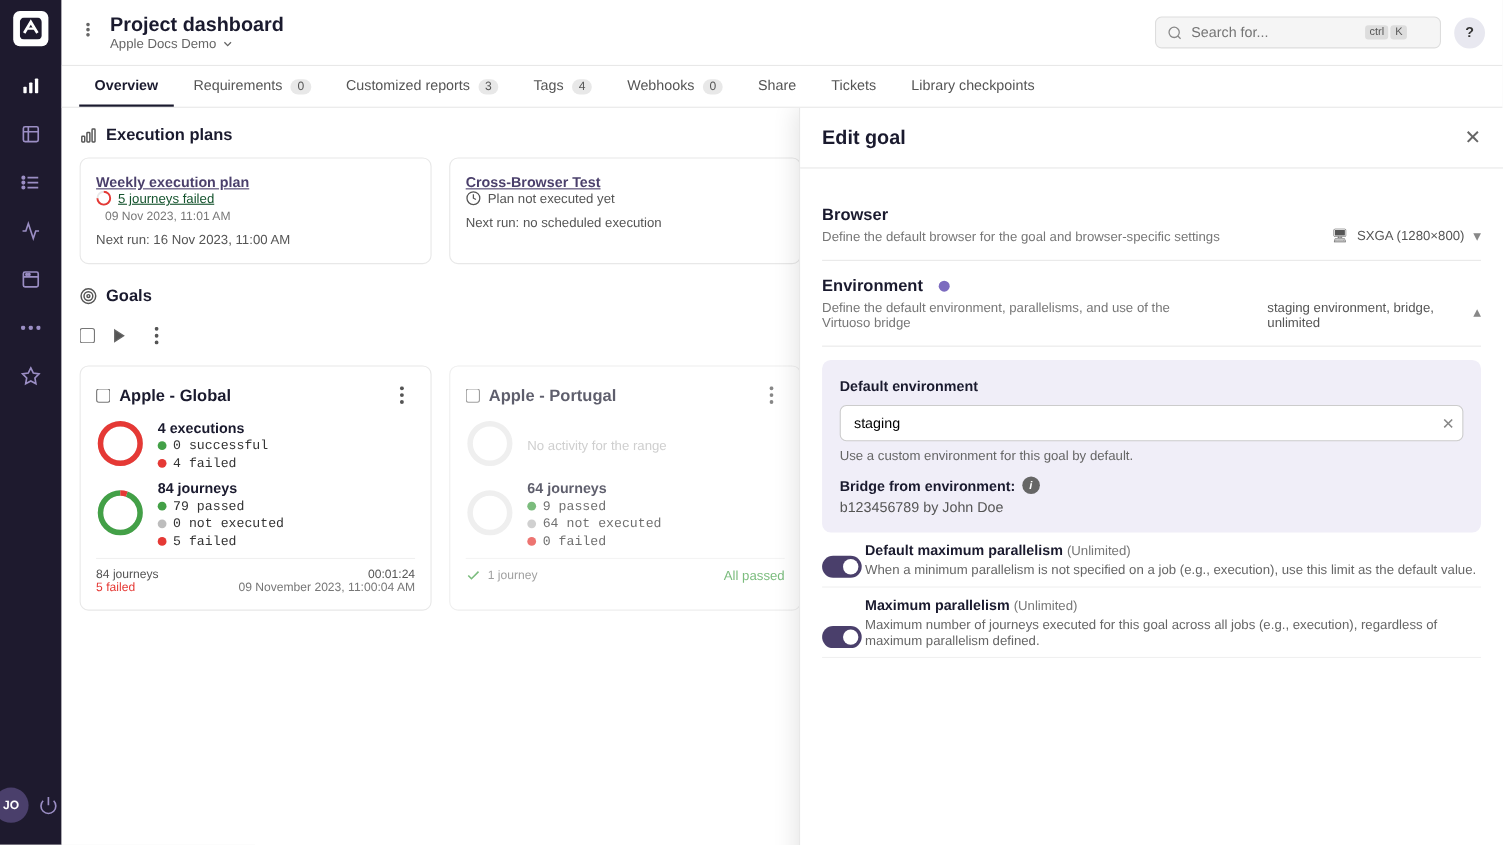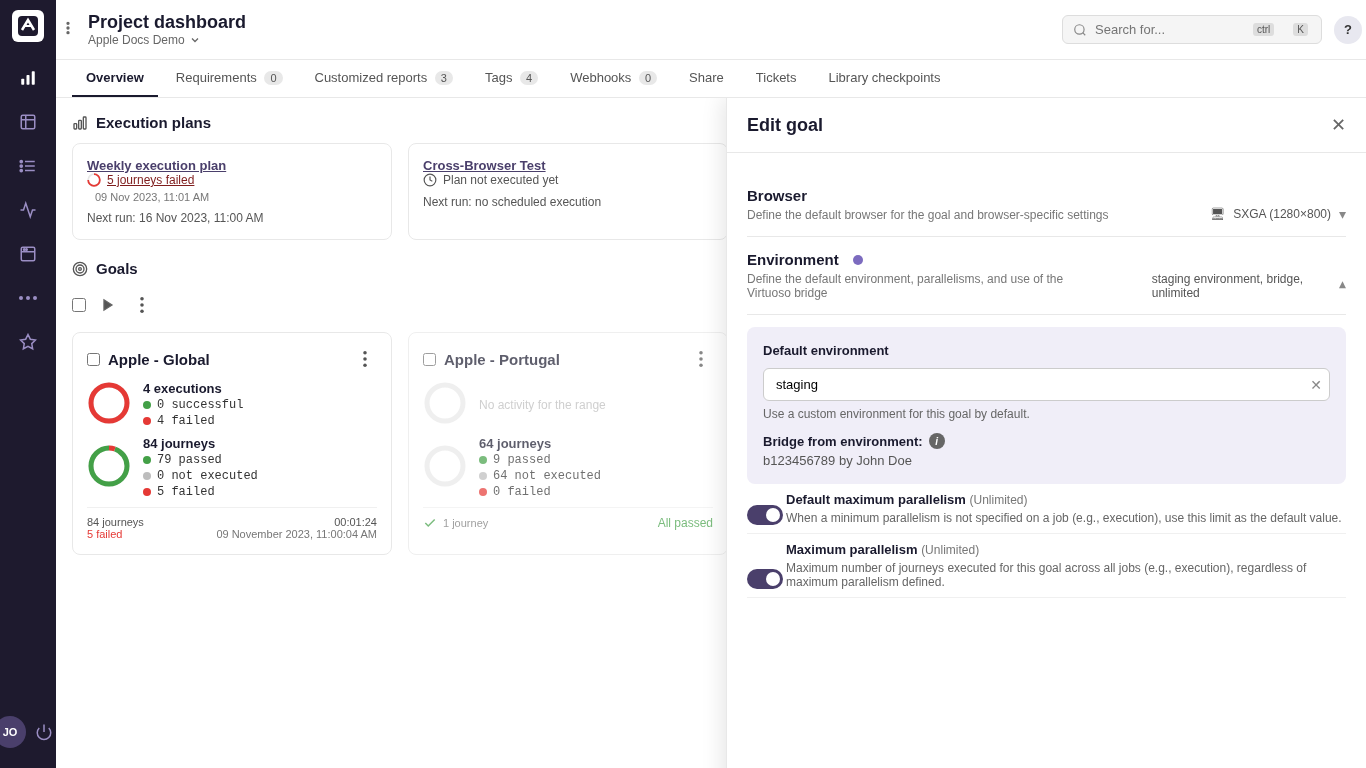--- a/index.html
+++ b/index.html
@@ -13,29 +13,29 @@
     .sidebar-logo svg { width: 20px; height: 20px; }
     .sidebar-icon { width: 36px; height: 36px; display: flex; align-items: center; justify-content: center; border-radius: 6px; color: #9b8ec4; cursor: pointer; font-size: 16px; }
     .sidebar-icon.active { color: #fff; }
     .sidebar-avatar { width: 32px; height: 32px; border-radius: 50%; background: #4a3f6b; display: flex; align-items: center; justify-content: center; color: #fff; font-size: 11px; font-weight: 600; cursor: pointer; }
     .sidebar-bottom { display: flex; align-items: center; gap: 0; padding-bottom: 8px; }
 
     
     .main-content { flex: 1; display: flex; flex-direction: column; overflow: hidden; background: #fff; }
 
     
-    .header { display: flex; align-items: center; padding: 8px 4px; border-bottom: 1px solid #e8e8e8; gap: 12px; height: 60px; }
+    .header { display: flex; align-items: center; padding: 8px 16px; border-bottom: 1px solid #e8e8e8; gap: 12px; height: 60px; }
     .header-menu-icon { color: #666; cursor: pointer; font-size: 16px; }
     .header-title-area { flex: 1; }
     .header-title { font-size: 18px; font-weight: 700; color: #1a1a2e; }
     .header-subtitle { display: flex; align-items: center; gap: 4px; font-size: 12px; color: #666; cursor: pointer; }
     .header-subtitle svg { width: 12px; height: 12px; }
     .search-bar { display: flex; align-items: center; background: #f5f5f5; border: 1px solid #ddd; border-radius: 6px; padding: 6px 10px; gap: 8px; width: 260px; cursor: text; }
     .search-bar input { border: none; background: transparent; outline: none; font-size: 13px; color: #333; width: 150px; }
-    .search-shortcut { display: flex; gap: 19px; }
+    .search-shortcut { display: flex; gap: 2px; }
     .search-shortcut span { background: #ddd; border-radius: 3px; padding: 1px 4px; font-size: 10px; color: #555; }
     .help-icon { width: 28px; height: 28px; border-radius: 50%; background: #e8e8f0; display: flex; align-items: center; justify-content: center; color: #333; font-size: 13px; cursor: pointer; font-weight: 700; }
 
     
     .tabs { display: flex; border-bottom: 1px solid #e8e8e8; padding: 0 16px; gap: 4px; background: #fff; }
     .tab { padding: 10px 14px; font-size: 13px; cursor: pointer; color: #555; border-bottom: 2px solid transparent; white-space: nowrap; }
     .tab.active { color: #1a1a2e; border-bottom: 2px solid #1a1a2e; font-weight: 600; }
     .tab-badge { background: #e8e8e8; border-radius: 10px; padding: 1px 6px; font-size: 11px; margin-left: 4px; }
 
     
@@ -265,21 +265,21 @@
           <span>Execution plans</span>
         </div>
         <div class="exec-cards">
           <div class="exec-card">
             <div class="exec-card-title">Weekly execution plan</div>
             <div class="exec-card-status">
               <svg width="14" height="14" viewBox="0 0 24 24">
                 <circle cx="12" cy="12" r="10" fill="none" stroke="#e8e8e8" stroke-width="3"></circle>
                 <path d="M12 2 A10 10 0 0 1 12 22 A10 10 0 0 1 2 12" fill="none" stroke="#e53935" stroke-width="3"></path>
               </svg>
-              <span style="color:#7f1d1d; text-decoration:underline; cursor:pointer;">5 journeys failed</span>
+              <span style="color:#14532d; text-decoration:underline; cursor:pointer;">5 journeys failed</span>
             </div>
             <div style="font-size:11px; color:#777; margin-left:8px;">09 Nov 2023, 11:01 AM</div>
             <div class="exec-card-next">Next run: 16 Nov 2023, 11:00 AM</div>
           </div>
           <div class="exec-card">
             <div class="exec-card-title">Cross-Browser Test</div>
             <div class="exec-card-status">
               <svg width="14" height="14" viewBox="0 0 24 24" fill="none" stroke="#555" stroke-width="2">
                   <circle cx="12" cy="12" r="10"></circle>
                   <polyline points="12 6 12 12 16 14"></polyline>

